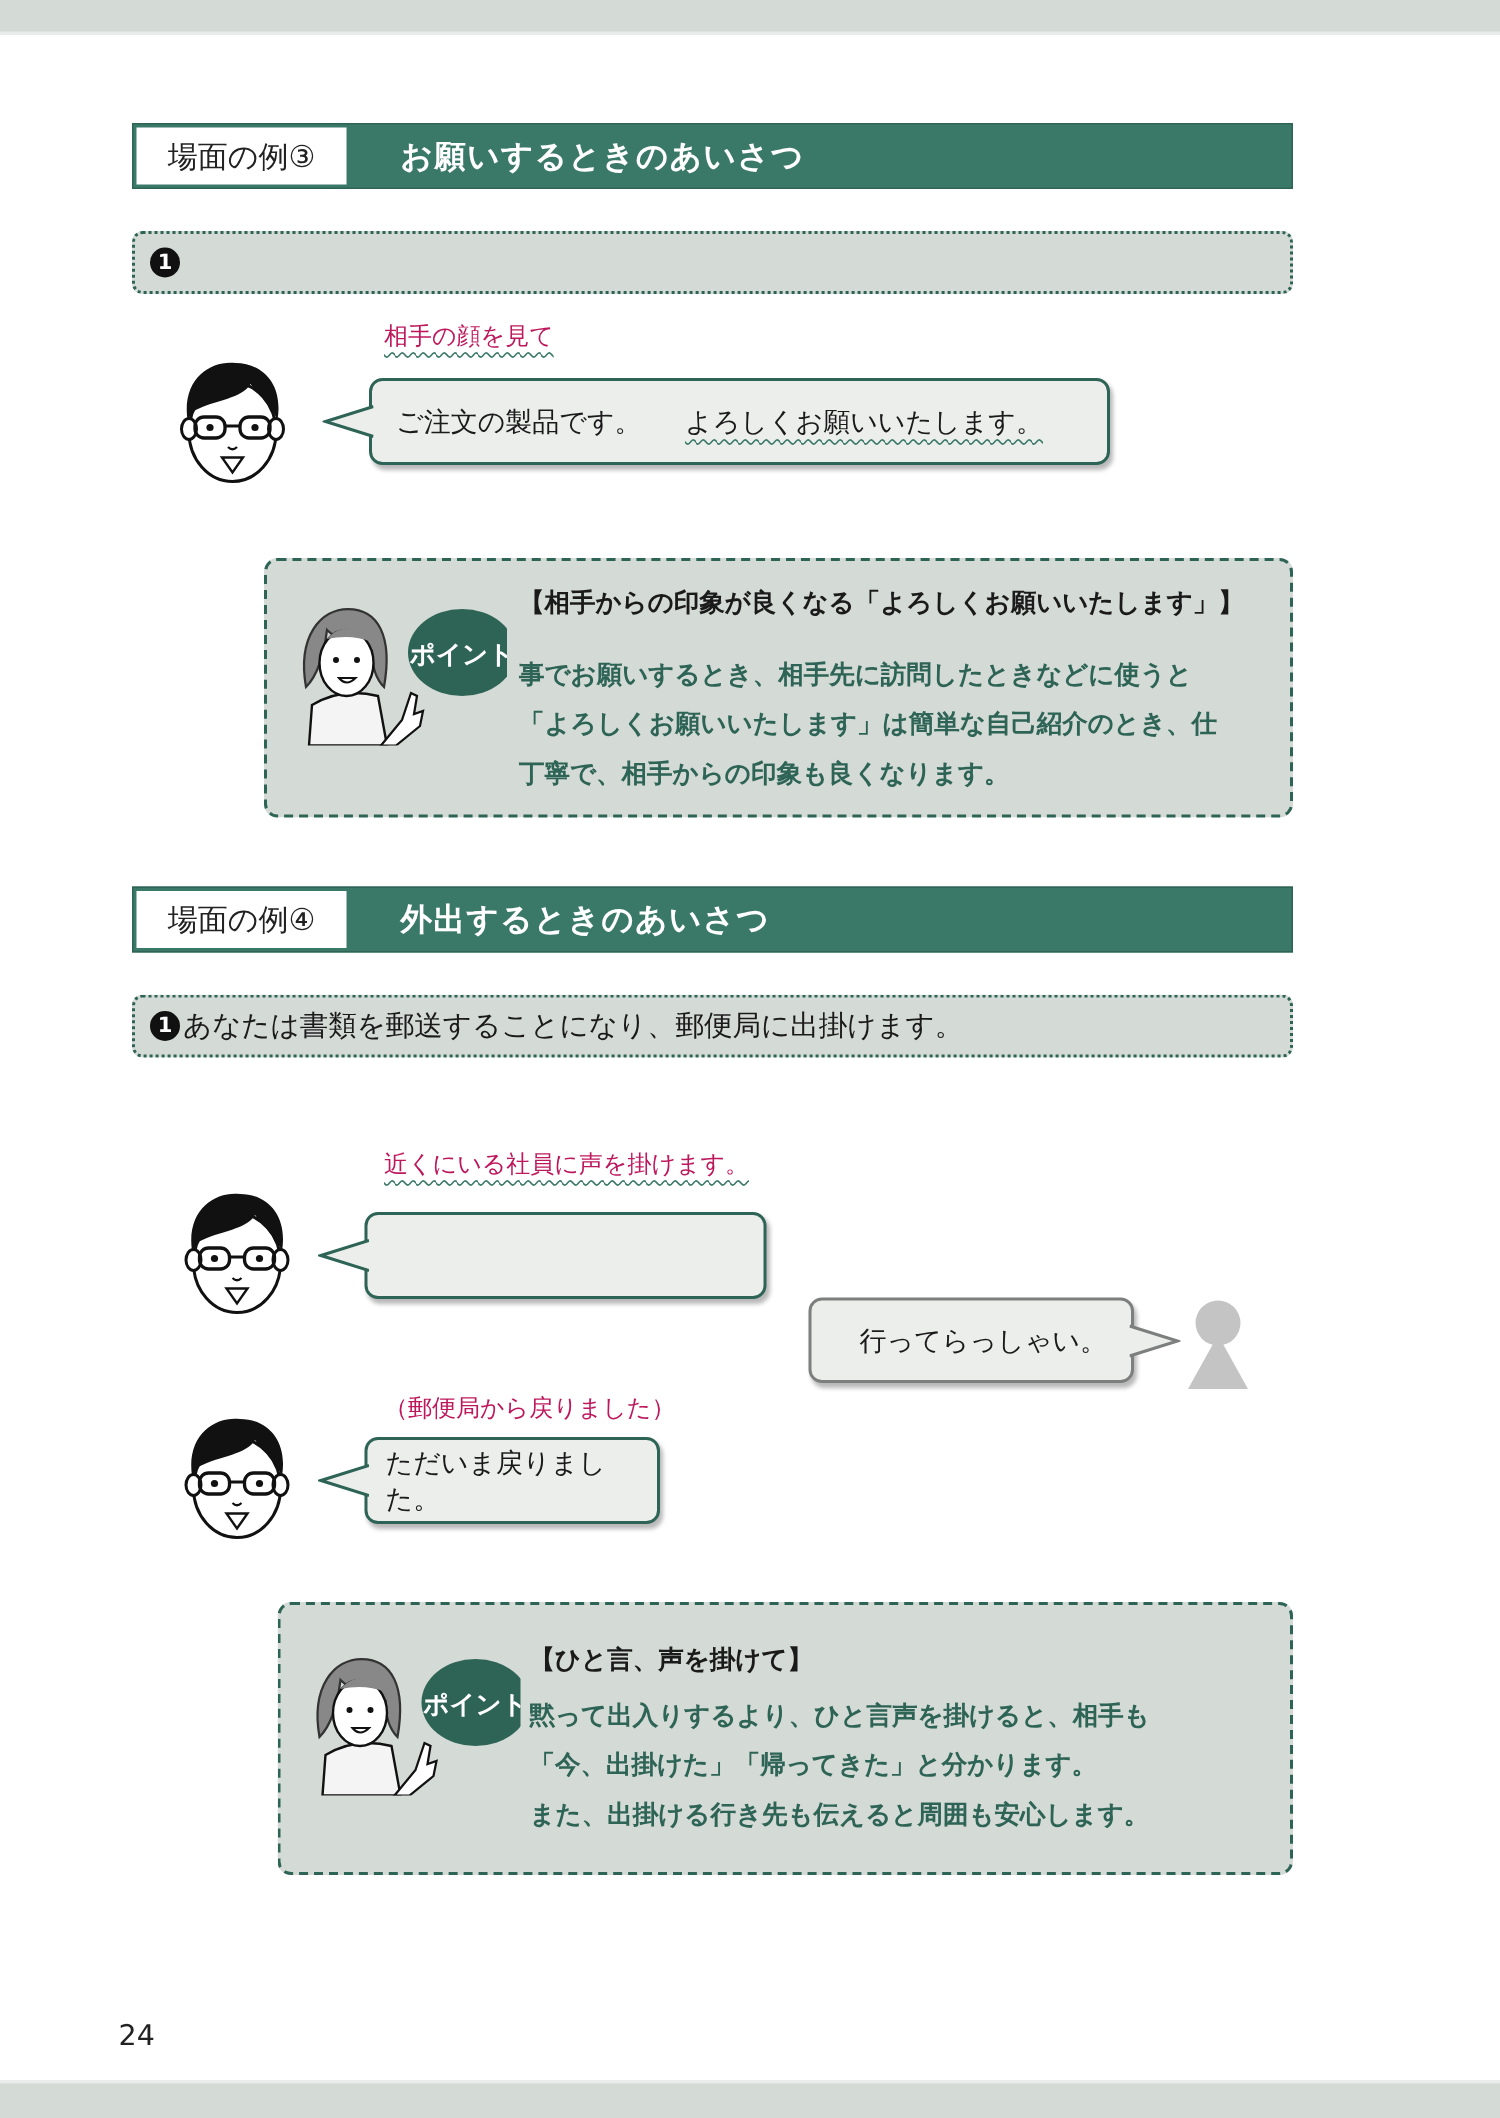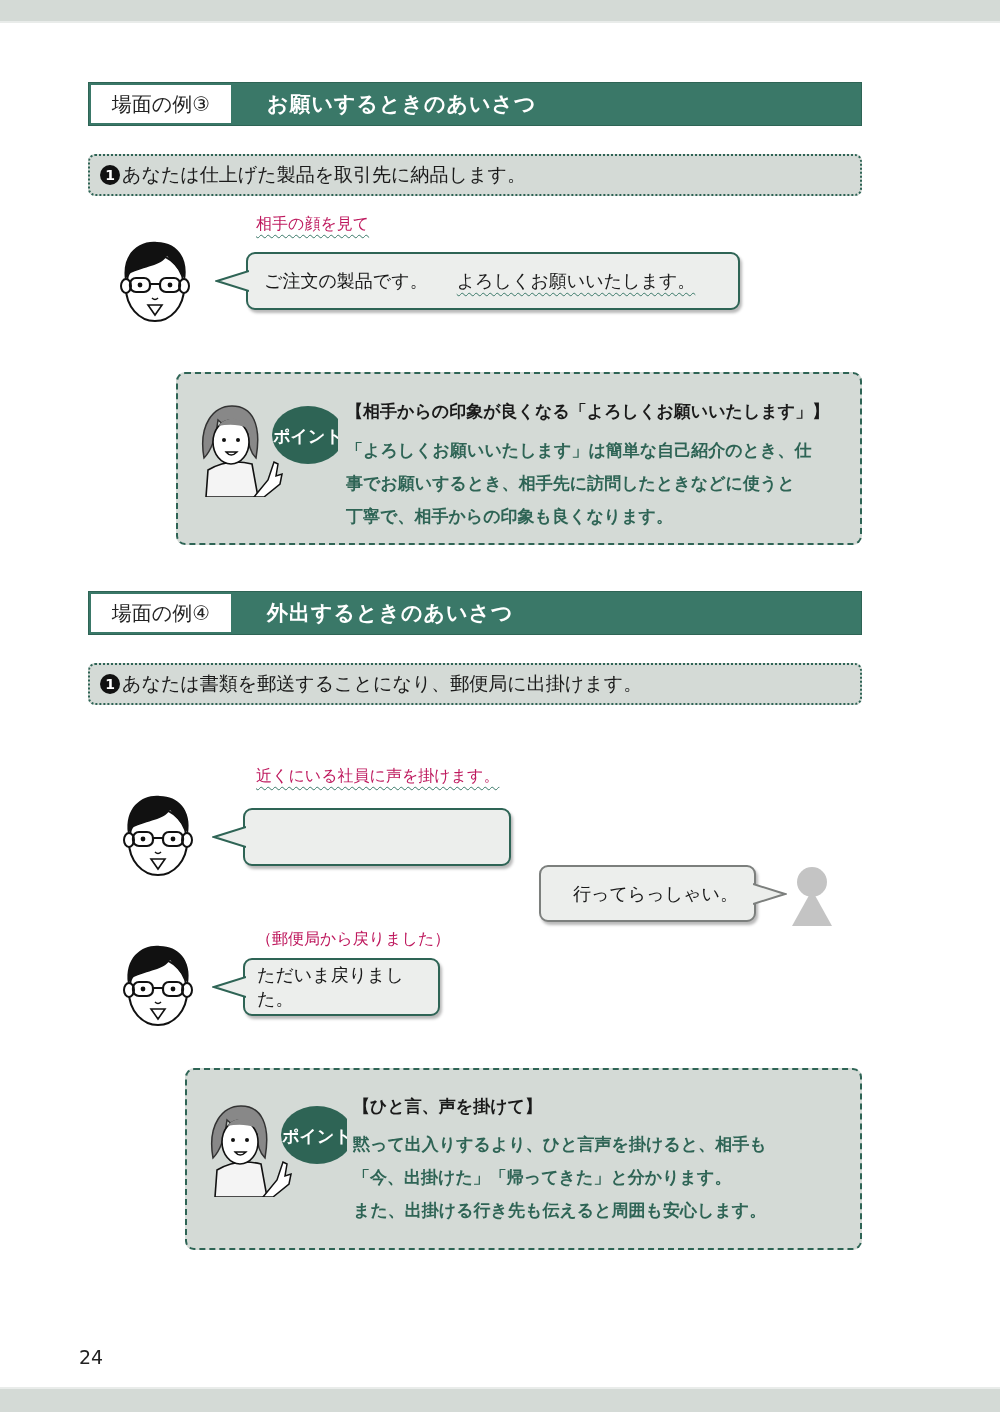--- a/index.html
+++ b/index.html
@@ -38,21 +38,20 @@
 
 <div class="band-top"></div>
 
 <div class="section-header" style="top:82px;">
   <div class="section-label">場面の例③</div>
   <div class="section-title">お願いするときのあいさつ</div>
 </div>
 
 <div class="scenario" style="top:154px;">
   <span class="num">1</span>
-  <span>あなたは仕上げた製品を取引先に納品します。</span>
 </div>
 
 <div class="caption wavy" style="left:256px; top:214px;">相手の顔を見て</div>
 
 <svg class="avatar" style="left:115px; top:236px;" viewBox="0 0 80 90">
   <ellipse cx="40" cy="52" rx="29" ry="33" fill="#fff" stroke="#111" stroke-width="2"></ellipse>
   <ellipse cx="11" cy="50" rx="5" ry="7" fill="#fff" stroke="#111" stroke-width="2"></ellipse>
   <ellipse cx="69" cy="50" rx="5" ry="7" fill="#fff" stroke="#111" stroke-width="2"></ellipse>
   <path d="M10 44 C6 16 26 4 42 6 C60 6 74 20 70 44 C64 32 56 26 52 20 C46 30 30 30 14 38 Z" fill="#111"></path>
   <rect x="15" y="42" width="20" height="14" rx="6" fill="none" stroke="#111" stroke-width="2.2"></rect>
@@ -78,24 +77,24 @@
     <text x="110" y="40" font-size="17" font-weight="bold" fill="#fff" text-anchor="middle" font-family="DejaVu Sans, sans-serif">ポイント</text>
     <path d="M8 95 L10 68 Q30 56 54 62 L60 95 Z" fill="#f4f4f4" stroke="#111" stroke-width="1.6"></path>
     <path d="M6 56 C0 22 16 4 34 4 C54 4 64 22 58 56 C52 50 50 40 50 32 C40 30 26 24 20 18 C18 34 14 48 6 56 Z" fill="#888" stroke="#333" stroke-width="1.5"></path>
     <ellipse cx="33" cy="40" rx="18" ry="22" fill="#fff" stroke="#111" stroke-width="1.6"></ellipse>
     <path d="M20 24 C28 14 44 14 50 26 C40 22 30 22 20 24 Z" fill="#888"></path>
     <circle cx="26" cy="38" r="2" fill="#111"></circle>
       <circle cx="40" cy="38" r="2" fill="#111"></circle>
     <path d="M28 50 Q33 56 39 50 Z" fill="#fff" stroke="#111" stroke-width="1.4"></path>
     <path d="M56 95 L70 78 L76 60 L80 62 L78 74 L84 72 L82 82 L66 95 Z" fill="#fff" stroke="#111" stroke-width="1.5"></path>
   </svg>
-  <div class="point-heading" style="left:168px; top:26px;text-align:right;">【相手からの印象が良くなる「よろしくお願いいたします」】</div>
+  <div class="point-heading" style="left:168px; top:16px;text-align:right;">【相手からの印象が良くなる「よろしくお願いいたします」】</div>
   <div class="point-body" style="left:168px; top:60px;">
+    <div>事でお願いするとき、相手先に訪問したときなどに使うと</div>
     <div>「よろしくお願いいたします」は簡単な自己紹介のとき、仕</div>
-    <div>事でお願いするとき、相手先に訪問したときなどに使うと</div>
     <div>丁寧で、相手からの印象も良くなります。</div>
   </div>
 </div>
 
 <div class="section-header" style="top:591px;">
   <div class="section-label">場面の例④</div>
   <div class="section-title">外出するときのあいさつ</div>
 </div>
 
 <div class="scenario" style="top:663px;">

